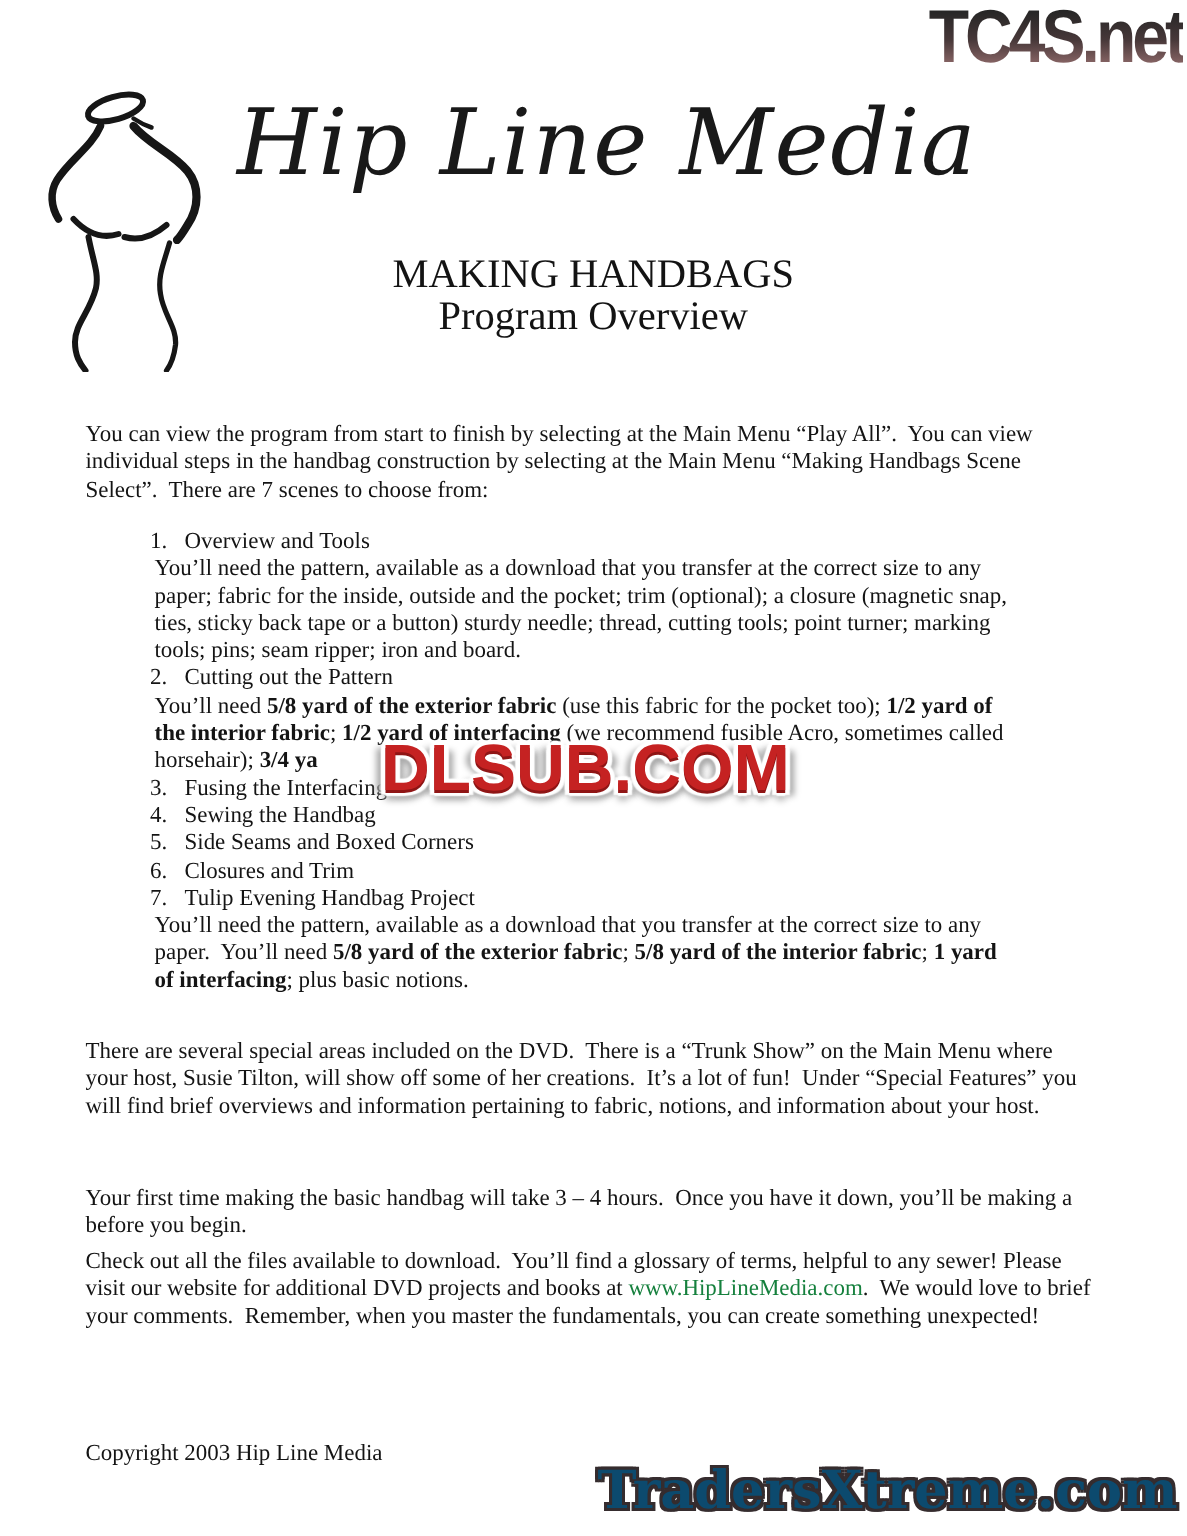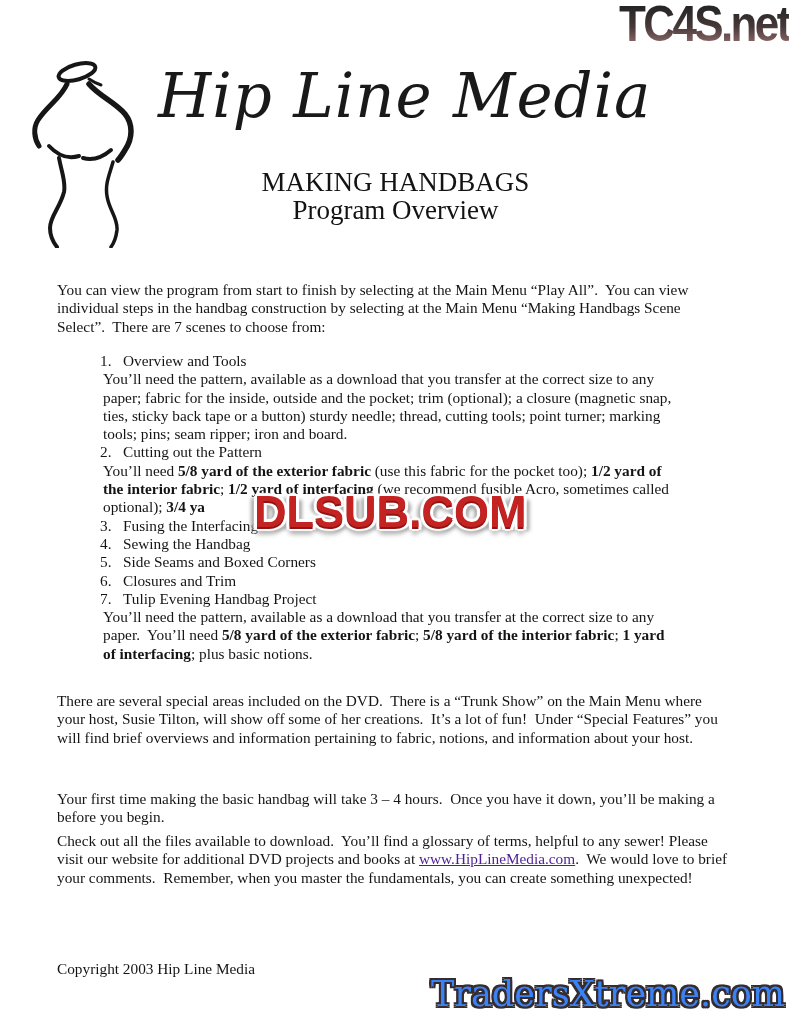--- a/index.html
+++ b/index.html
@@ -23,40 +23,40 @@
     font-size:61px;line-height:52px;letter-spacing:1px;color:#191919;
   }
   .titles{
     position:absolute;top:169px;left:0;width:791px;text-align:center;
     font-size:27px;line-height:27.5px;color:#131313;
   }
   
   .block{position:absolute;left:57px;font-size:15.3px;line-height:18.3px;}
   .tline{white-space:pre;}
   .b{font-weight:bold;}
-  .lnk{color:#4c1d95;text-decoration:underline;cursor:pointer;}
+  .lnk{color:#15803d;cursor:pointer;}
   .li{white-space:pre;padding-left:43px;}
   .num{display:inline-block;width:23px;}
   .sub{margin-left:46px;}
   
   .dlsub{
     position:absolute;left:254px;top:490px;
     font-family:"Liberation Sans",sans-serif;font-weight:700;
     font-size:45px;line-height:46px;letter-spacing:0px;color:#c52222;
     transform:scaleY(.97);transform-origin:0 0;
     text-shadow:
       0 2px 0 #8f1515,
       -3px 0 1px #ffffff,3px 0 1px #ffffff,0 -3px 1px #ffffff,0 4px 1px #ffffff,
       -2px -2px 1px #ffffff,2px -2px 1px #ffffff,-3px 3px 1px #ffffff,3px 3px 1px #ffffff,
       -6px 2px 4px #a9a9a9,6px 4px 4px #a9a9a9,0 7px 5px #a9a9a9;
   }
   .traders{
     position:absolute;top:973px;right:6px;
-    font-family:"DejaVu Serif",serif;font-weight:400;
-    font-size:35px;line-height:42px;color:#3b82f6;
+    font-family:"DejaVu Serif",serif;font-weight:700;
+    font-size:35px;line-height:42px;color:#0c4a6e;
     text-shadow:
       -2px -2px 0 #352c2e,2px -2px 0 #352c2e,-2px 2px 0 #352c2e,2px 2px 0 #352c2e,
       -2px 0 0 #352c2e,2px 0 0 #352c2e,0 -2px 0 #352c2e,0 2px 0 #352c2e,
       -4px -4px 3px #ffffff,4px -4px 3px #ffffff,-4px 4px 3px #ffffff,4px 4px 3px #ffffff,0 0 9px #ffffff;
     text-align: right;
   }
 </style>
 </head>
 <body>
 
@@ -94,21 +94,21 @@
         <div class="tline">You’ll need the pattern, available as a download that you transfer at the correct size to any</div>
         <div class="tline">paper; fabric for the inside, outside and the pocket; trim (optional); a closure (magnetic snap,</div>
         <div class="tline">ties, sticky back tape or a button) sturdy needle; thread, cutting tools; point turner; marking</div>
         <div class="tline">tools; pins; seam ripper; iron and board.</div>
       </div>
 
     <div class="li"><span class="num">2.</span><span>Cutting out the Pattern</span></div>
     <div class="sub">
         <div class="tline"><span>You’ll need </span><span class="b">5/8 yard of the exterior fabric</span><span> (use this fabric for the pocket too); </span><span class="b">1/2 yard of</span></div>
         <div class="tline"><span class="b">the interior fabric</span><span>; </span><span class="b">1/2 yard of interfacing</span><span> (we recommend fusible Acro, sometimes called</span></div>
-        <div class="tline"><span>optional); </span><span class="b">3/4 ya</span></div>
+        <div class="tline"><span>horsehair); </span><span class="b">3/4 ya</span></div>
       </div>
 
     <div class="li"><span class="num">3.</span><span>Fusing the Interfacing</span></div>
 
     <div class="li"><span class="num">4.</span><span>Sewing the Handbag</span></div>
 
     <div class="li"><span class="num">5.</span><span>Side Seams and Boxed Corners</span></div>
 
     <div class="li"><span class="num">6.</span><span>Closures and Trim</span></div>
 

